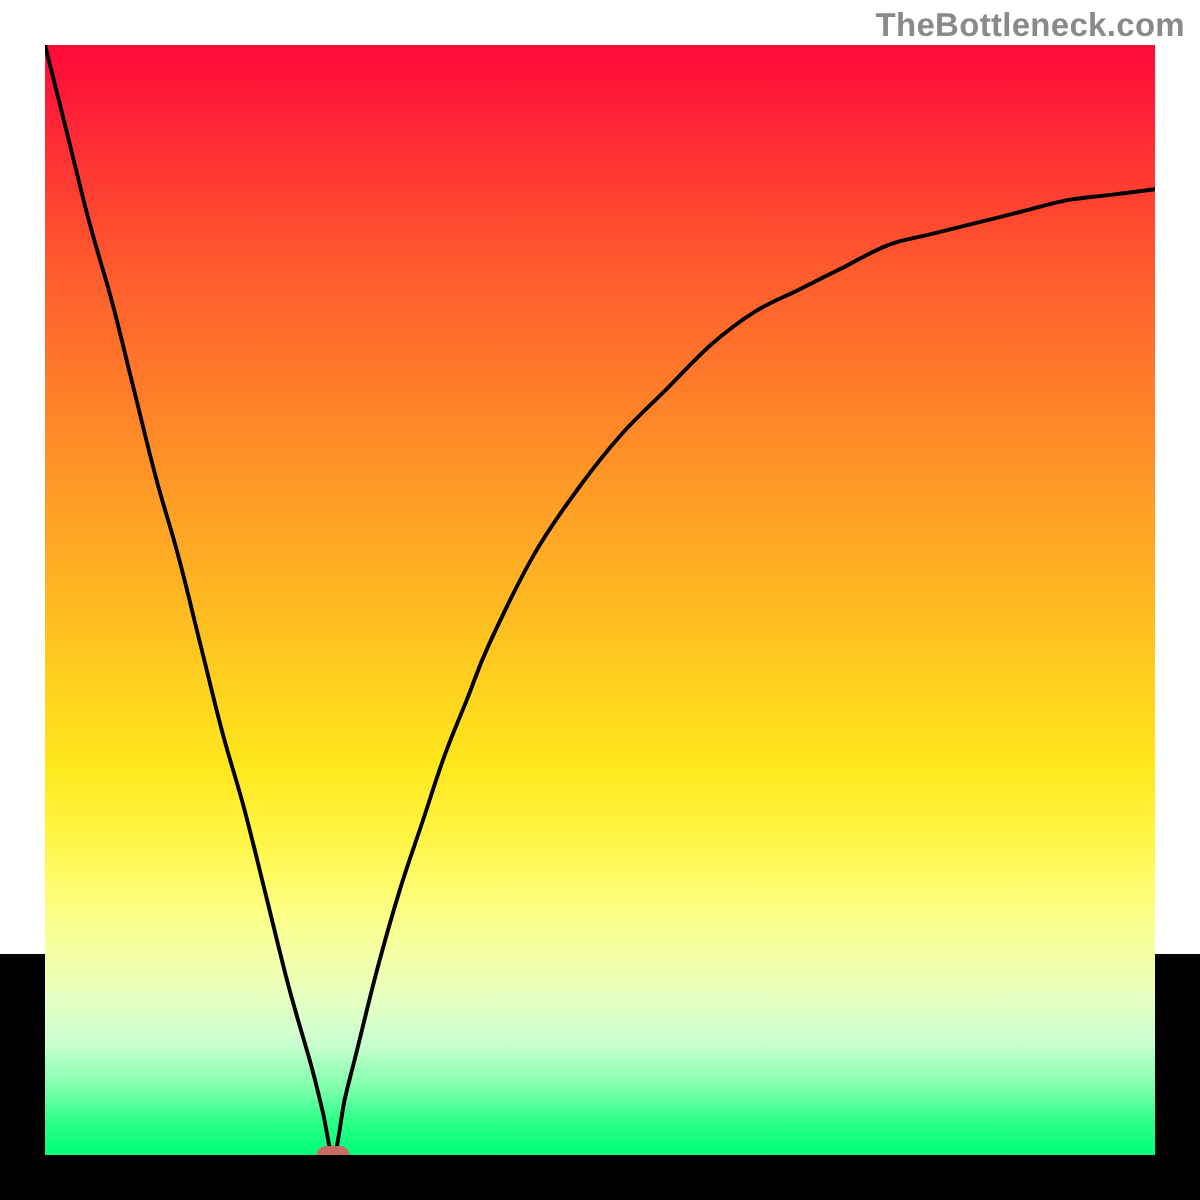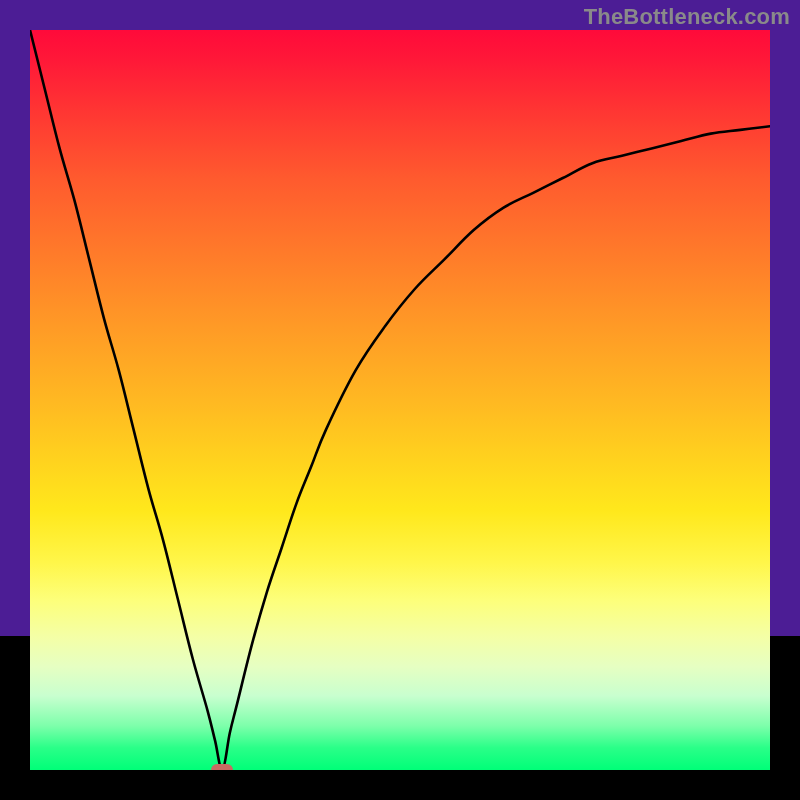--- a/index.html
+++ b/index.html
@@ -8,21 +8,21 @@
     width: 800px;
     height: 800px;
     overflow: hidden;
     font-family: Arial, Helvetica, sans-serif;
     background: #000;
   }
   .frame {
     position: relative;
     width: 800px;
     height: 636px;
-    background: #4c1d95;
+    background: #ffffff;
   }
   .plot-area {
     position: absolute;
     left: 30px;
     top: 30px;
     width: 740px;
     height: 740px;
     overflow: hidden;
   }
   .gradient-bg {

